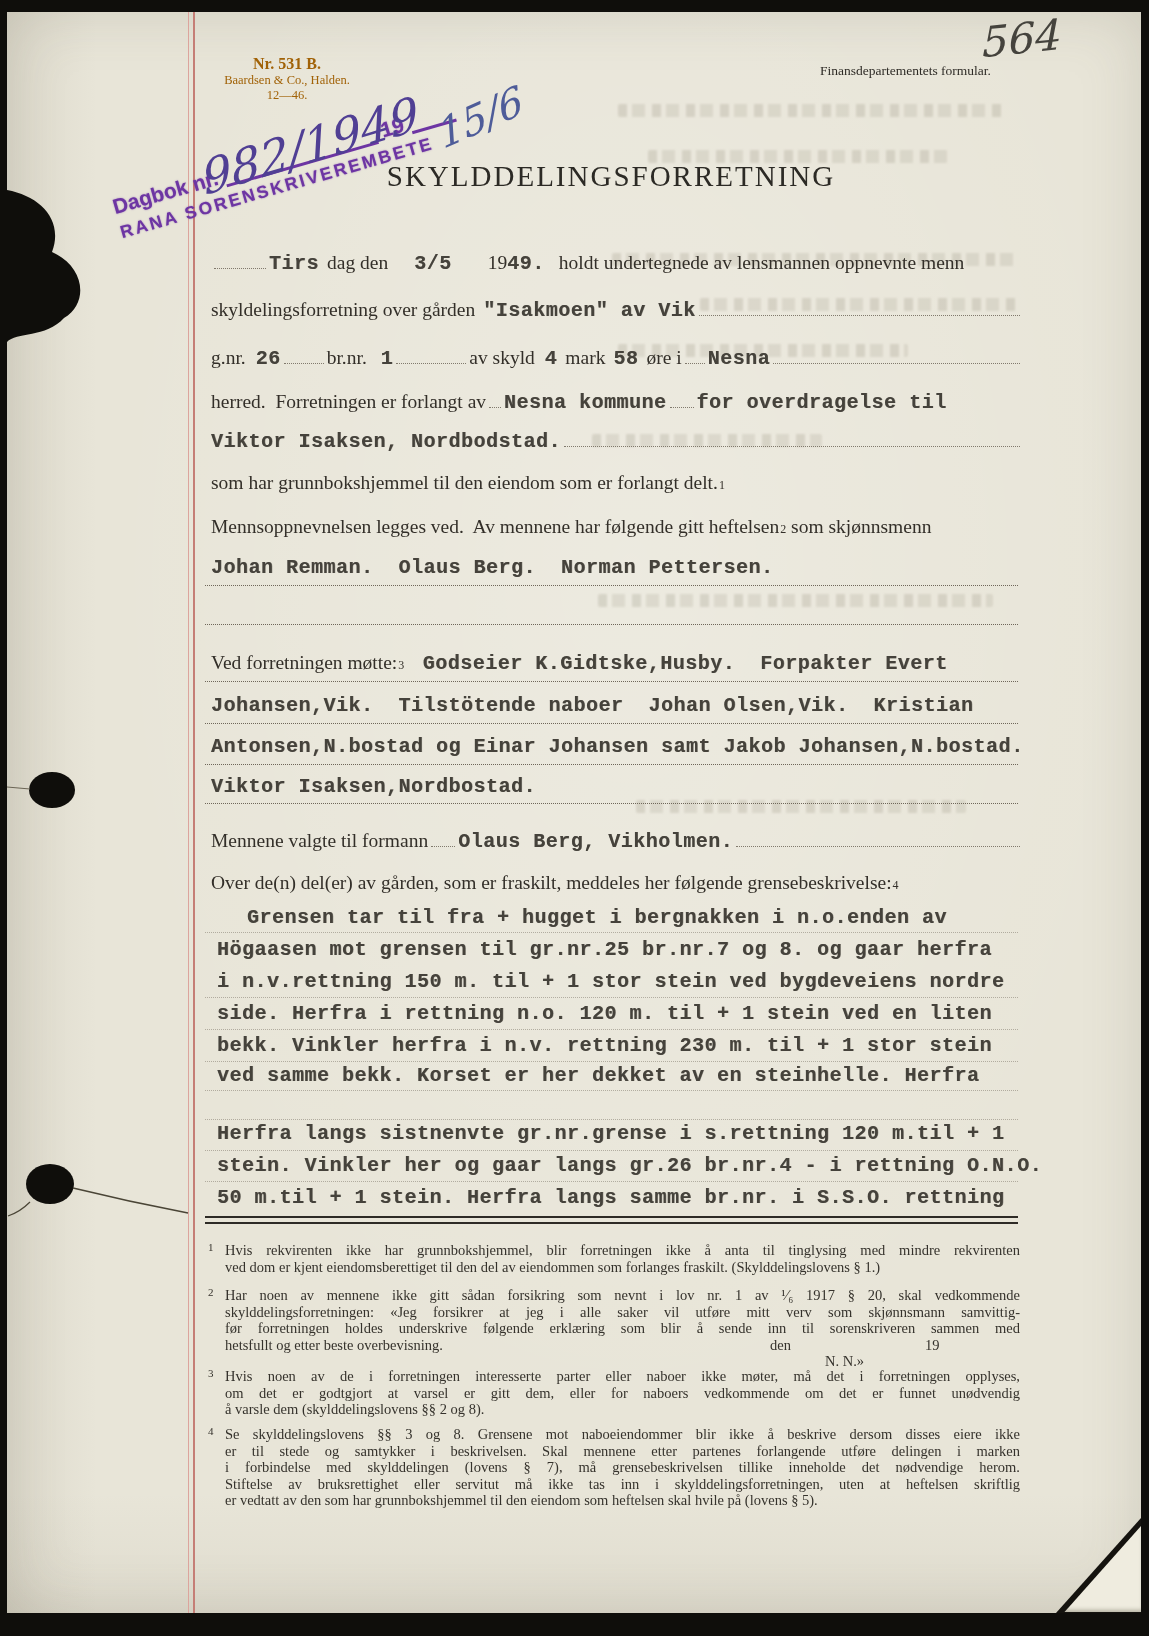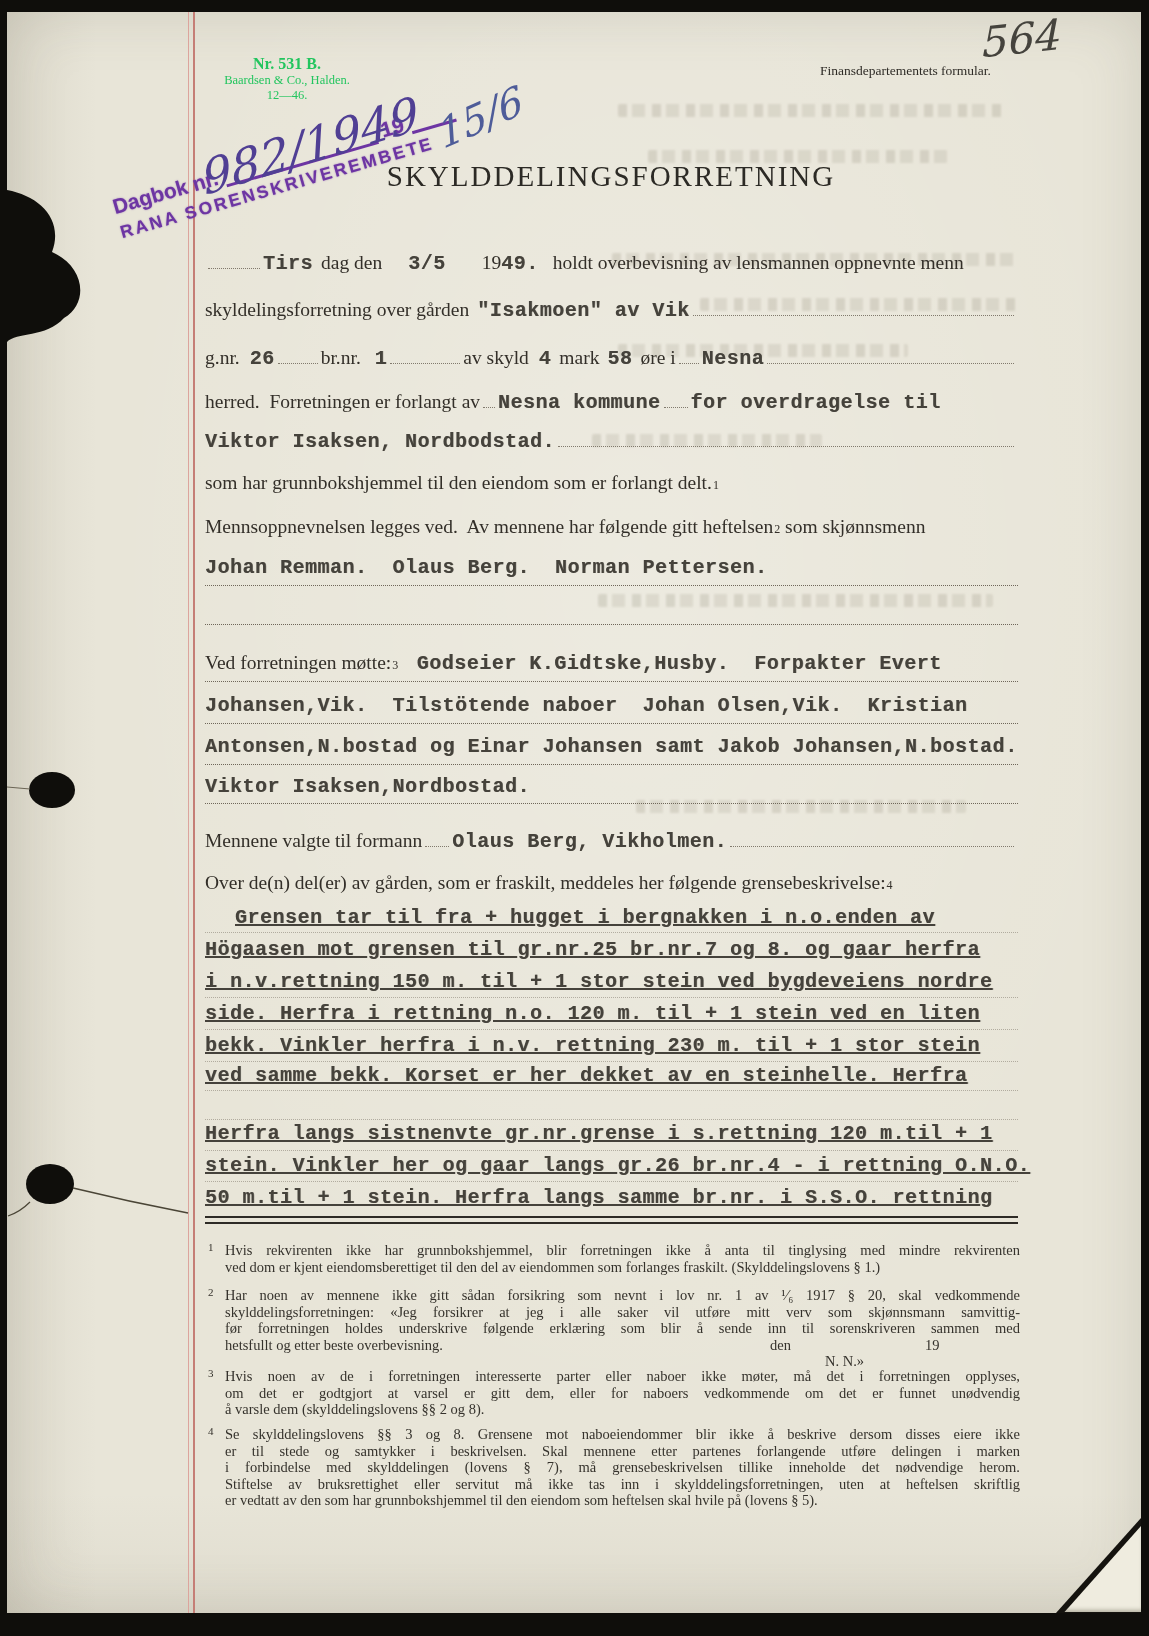--- a/index.html
+++ b/index.html
@@ -16,34 +16,34 @@
   .redline{position:absolute;top:12px;height:1601px;}
   .redline.a{left:188px;width:1px;background:#dca49d;}
   .redline.b{left:193px;width:1.6px;background:#c57e76;}
 
   
   .printed{font-family:"Liberation Serif",serif;font-size:19.5px;color:#332f29;}
   
   .typed{font-family:"Liberation Mono","DejaVu Sans Mono",monospace;font-weight:700;
          font-size:20px;color:#45423b;letter-spacing:.5px;
          text-shadow:.4px 0 .6px rgba(69,66,59,.55);}
-  .row{position:absolute;left:205px;width:812px;display:flex;align-items:baseline;white-space:pre;}
+  .row{position:absolute;left:211px;width:812px;display:flex;align-items:baseline;white-space:pre;}
   .dots{display:inline-block;border-bottom:1.6px dotted #6f675a;height:.9em;margin:0 3px 3px 3px;opacity:.85;}
   .fill{flex:1;}
   .w12{width:12px}.w20{width:20px}.w24{width:24px}.w40{width:40px}.w52{width:52px}.w70{width:70px}
   .g6{margin-left:6px}.g8{margin-left:8px}.g10{margin-left:10px}.g14{margin-left:14px}
   .g26{margin-left:26px}.g36{margin-left:36px}
   sup.ref{font-family:"Liberation Serif",serif;font-size:12px;color:#332f29;margin-left:1px;}
   .dotrule{position:absolute;left:205px;width:813px;border-top:1.7px dotted #6f675a;}
   .faint{opacity:.45;}
-  .bline{position:absolute;left:205px;width:812px;white-space:pre;text-decoration:underline;}
+  .bline{position:absolute;left:217px;width:812px;white-space:pre;}
 
   #title{position:absolute;left:205px;top:160px;width:812px;text-align:center;
          font-family:"Liberation Serif",serif;font-size:29px;letter-spacing:2px;color:#2c2a25;}
-  #formno{position:absolute;left:212px;top:55px;width:150px;text-align:center;color:#22c55e;}
+  #formno{position:absolute;left:212px;top:55px;width:150px;text-align:center;color:#a16207;}
   #formno .l1{font-weight:bold;font-size:16px;}
   #formno .l2,#formno .l3{font-size:12.5px;}
   #dept-note{position:absolute;left:820px;top:63px;font-size:13.5px;color:#2e2b26;}
   #pagenum{position:absolute;left:982px;top:14px;font-family:"DejaVu Serif",serif;
            font-style:italic;font-size:42px;color:#45433d;transform:rotate(-6deg) skewX(-6deg);}
 
   
   #stamp{position:absolute;left:110px;top:196px;transform:rotate(-16deg);transform-origin:left top;
          color:#6d35a3;text-shadow:0 0 1.6px rgba(109,53,163,.65);}
   #stamp .l1{font-family:"Liberation Sans",sans-serif;font-weight:bold;font-size:21px;display:flex;align-items:flex-end;white-space:pre;}
@@ -118,21 +118,21 @@
   <div id="stamp">
     <div class="l1"><span>Dagbok nr.</span><span class="sline s1"></span><span>19</span><span class="sline s2"></span></div>
     <div class="l2">RANA SORENSKRIVEREMBETE</div>
   </div>
   <div class="hw" id="hw-number">982/1949</div>
   <div class="hw" id="hw-date">15/6</div>
 
   <div id="title">SKYLDDELINGSFORRETNING</div>
 
   <div class="row" style="top:252px;">
-    <span class="dots w52"></span><span class="typed">Tirs</span><span class="printed g8">dag den</span><span class="typed g26">3/5</span><span class="printed g36">19</span><span class="typed">49.</span><span class="printed g14">holdt overbevisning av lensmannen oppnevnte menn</span>
+    <span class="dots w52"></span><span class="typed">Tirs</span><span class="printed g8">dag den</span><span class="typed g26">3/5</span><span class="printed g36">19</span><span class="typed">49.</span><span class="printed g14">holdt undertegnede av lensmannen oppnevnte menn</span>
   </div>
 
   <div class="row" style="top:299px;">
     <span class="printed">skyldelingsforretning over gården</span><span class="typed g8">"Isakmoen" av Vik</span><span class="dots fill"></span>
   </div>
 
   <div class="row" style="top:347px;">
     <span class="printed">g.nr.</span><span class="typed g10">26</span><span class="dots w40"></span><span class="printed">br.nr.</span><span class="typed g14">1</span><span class="dots w70"></span><span class="printed">av skyld</span><span class="typed g10">4</span><span class="printed g8">mark</span><span class="typed g8">58</span><span class="printed g8">øre i</span><span class="dots w20"></span><span class="typed">Nesna</span><span class="dots fill"></span>
   </div>
 

